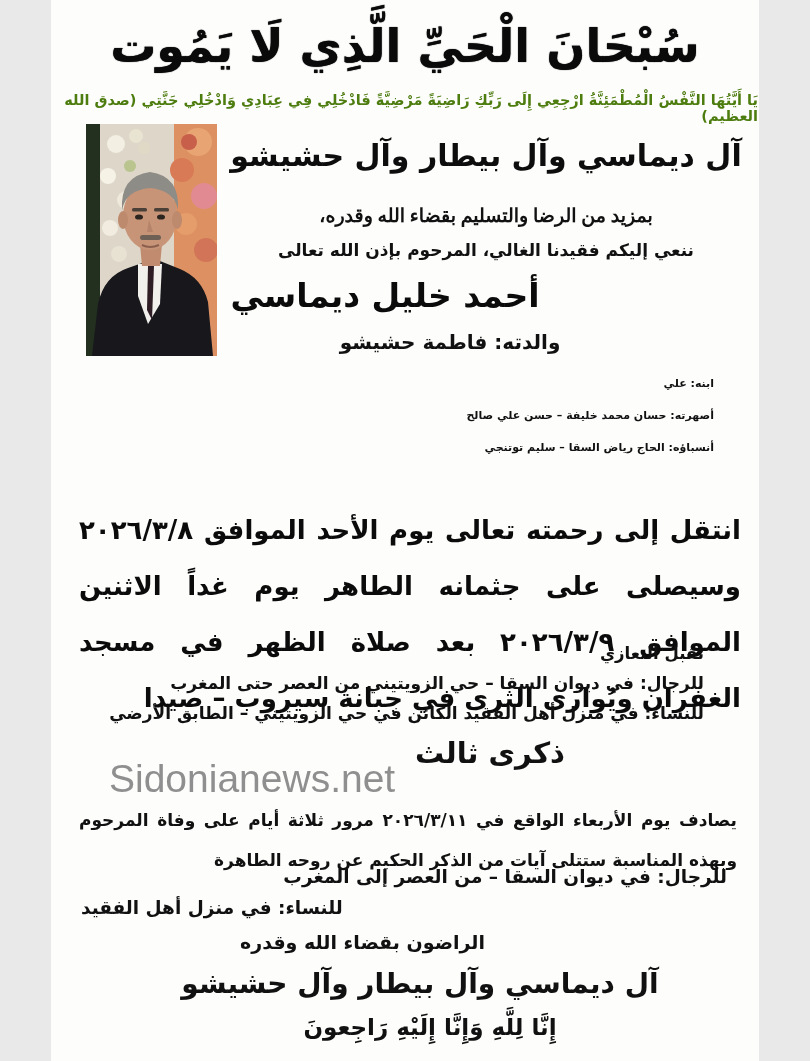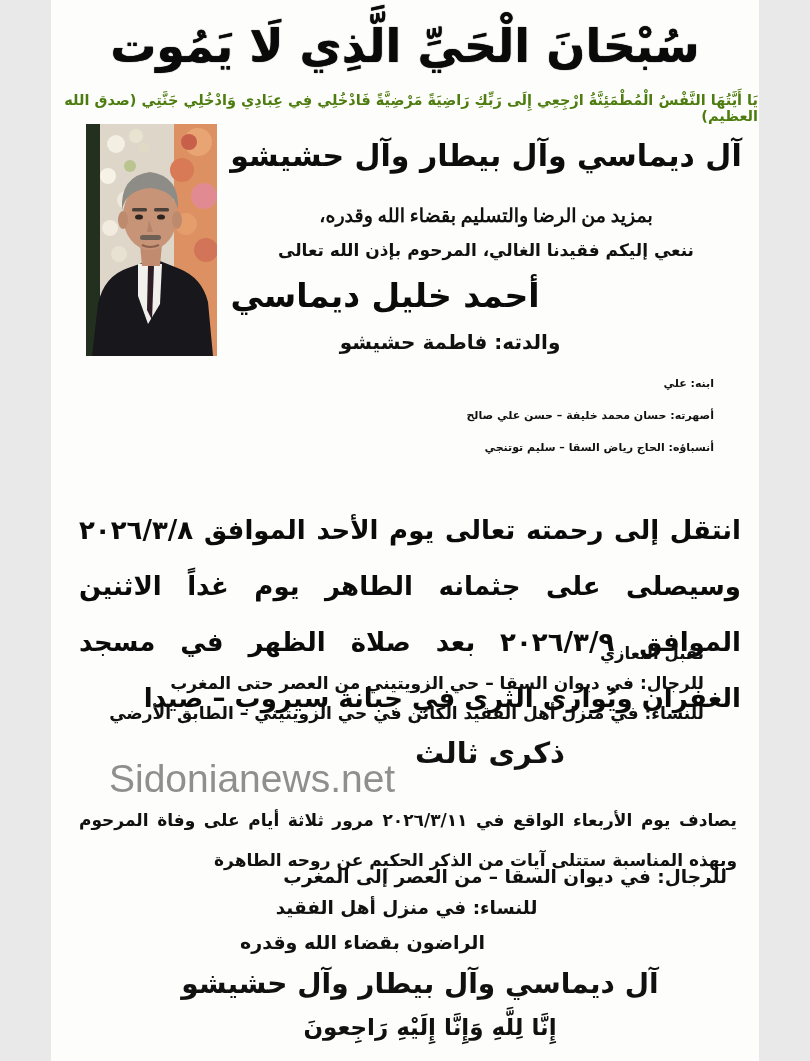--- a/index.html
+++ b/index.html
@@ -113,21 +113,21 @@
     font-size:17px;font-weight:bold;
     line-height:40px;
   }
   .mem-men{
     top:866px;left:30px;right:32px;
     text-align:right;
     font-size:18.5px;font-weight:bold;
   }
   .mem-women{
     top:897px;left:30px;right:27px;
-    text-align:center;
+    text-align:left;
     font-size:18.5px;font-weight:bold;
   }
   .acceptance{
     top:931px;left:0;right:85px;
     text-align:center;
     font-size:19px;font-weight:bold;
   }
   .families-footer{
     top:967px;left:0;right:0;
     text-align:center;

